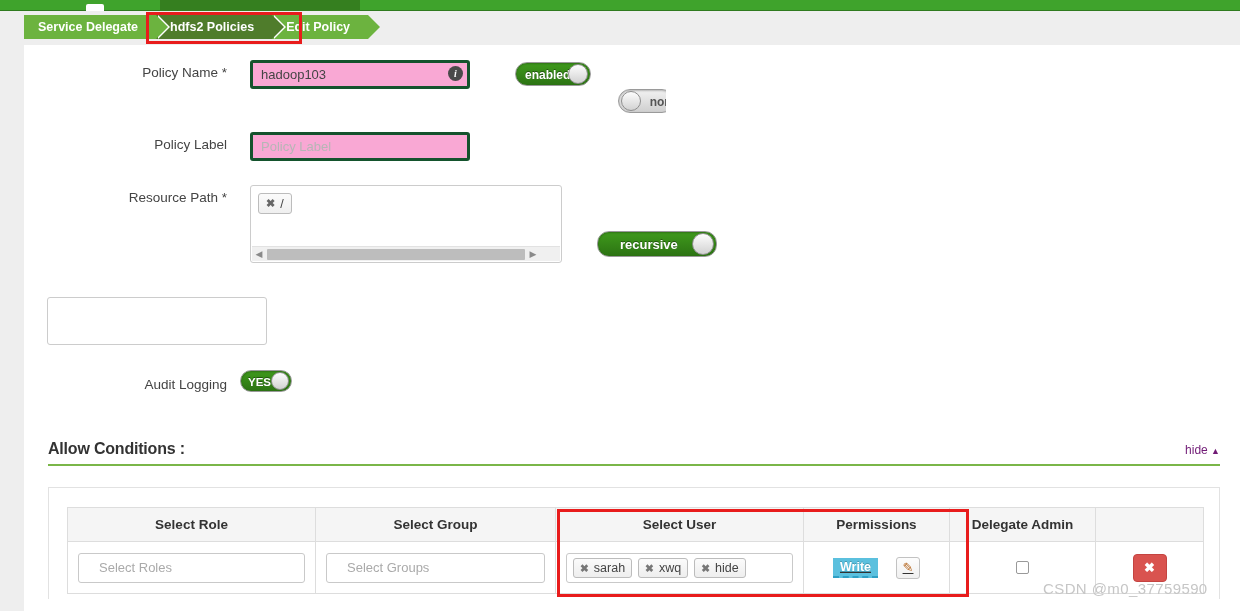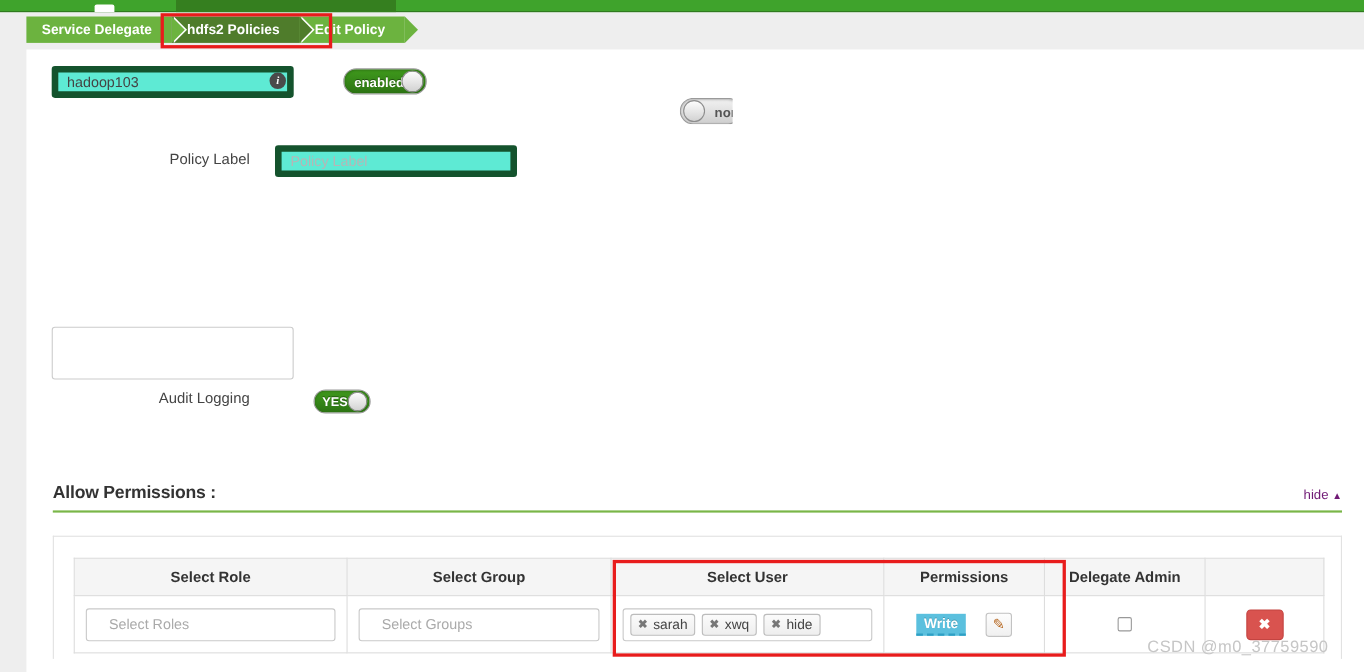--- a/index.html
+++ b/index.html
@@ -40,22 +40,22 @@
   .crumb:last-child::after { border-left-color:#6cb33f; }
 
   
   .panel { position:absolute; left:24px; top:45px; width:1216px; height:566px;
            background:#ffffff; }
 
   
   .frow { position:absolute; display:flex; align-items:flex-start; }
   .flabel { text-align:right; color:#444; font-size:13.5px; padding-top:5px; }
   .ctrl-input {
-    width:220px; height:29px; border:6px solid #14532d; border-radius:3px;
-    background:#5eead4; font-family:"Liberation Sans", sans-serif; font-size:13px;
+    width:220px; height:29px; border:3px solid #14532d; border-radius:3px;
+    background:#f9a8d4; font-family:"Liberation Sans", sans-serif; font-size:13px;
     color:#444; padding:0 26px 0 8px; outline:none;
   }
   .ctrl-input::placeholder { color:#b6b6b6; }
   .info-badge { position:absolute; right:7px; top:6px; width:15px; height:15px;
                 border-radius:50%; background:#4a4a4a; color:#fff; font-size:10px;
                 font-weight:bold; font-style:italic; text-align:center; line-height:15px;
                 font-family:"Liberation Serif", serif; }
 
   
   .toggle { position:relative; display:inline-block; border-radius:12px;
@@ -128,21 +128,21 @@
   .selbox { width:100%; height:30px; border:1px solid #c9c9c9; border-radius:3px;
             background:#fff; display:flex; align-items:center; padding:0 20px;
             color:#aaaaaa; font-size:13px; }
   .selbox.chips { gap:6px; padding:0 6px; }
   .chip-sm { display:inline-flex; align-items:center; gap:5px; height:20px;
              border:1px solid #bcbcbc; border-radius:3px;
              background:linear-gradient(#fbfbfb,#eeeeee);
              padding:0 6px; font-size:12.5px; color:#444; }
   .chip-sm .x { font-size:10.5px; color:#777; font-weight:bold; }
 
-  .permcell { display:flex; align-items:center; justify-content:center; gap:18px; }
+  .permcell { display:flex; align-items:center; justify-content:center; gap:18px;text-decoration:underline; }
   .perm-badge { background:#5bc0de; color:#fff; font-weight:bold; font-size:12.5px;
                 padding:2px 7px; border-bottom:2px dashed #2e9fc4;
                 text-shadow:0 -1px 0 rgba(0,0,0,.2); }
   .icon-btn { width:24px; height:22px; border:1px solid #c2c2c2; border-radius:3px;
               background:linear-gradient(#fdfdfd,#f0f0f0);
               display:flex; align-items:center; justify-content:center; }
   .chk { width:13px; height:13px; border:1px solid #999; border-radius:2px;
          background:#fff; display:block; margin:0 auto; }
   .del-btn { width:34px; height:28px; background:#d9534f; border:1px solid #c44441;
              border-radius:4px; color:#fff; font-size:13px; font-weight:bold;
@@ -171,20 +171,21 @@
     <span>hdfs2 Policies</span>
   </div>
   <div class="crumb light">
     <span>Edit Policy</span>
   </div>
 </div>
 
 <div class="panel">
 
   <div class="frow" style="left:0;top:15px;">
+    <div class="flabel" style="width:203px;">Policy Name *</div>
     <div style="position:relative;margin-left:23px;">
       <input class="ctrl-input" type="text" value="hadoop103" style="">
       <span class="info-badge">i</span>
     </div>
     <div style="margin-left:45px;padding-top:2px;">
       <span class="toggle on tg-enabled">
         <span class="tlabel">enabled</span>
         <span class="knob"></span>
       </span>
     </div>
@@ -197,40 +198,61 @@
     </span>
   </div>
 
   <div class="frow" style="left:0;top:87px;">
     <div class="flabel" style="width:203px;">Policy Label</div>
     <div style="margin-left:23px;">
       <input class="ctrl-input" type="text" placeholder="Policy Label" style="">
     </div>
   </div>
 
+  <div class="frow" style="left:0;top:140px;">
+    <div class="flabel" style="width:203px;">Resource Path *</div>
+    <div class="respath" style="margin-left:23px;">
+      <span class="chip">
+        <span class="x">✖</span>
+        <span>/</span>
+      </span>
+      <div class="hscroll">
+        <span class="hs-arrow">◀</span>
+        <span class="hs-thumb"></span>
+        <span class="hs-arrow">▶</span>
+        <span class="hs-track-end"></span>
+      </div>
+    </div>
+    <div style="margin-left:35px;padding-top:46px;">
+      <span class="toggle on tg-recursive">
+        <span class="tlabel">recursive</span>
+        <span class="knob"></span>
+      </span>
+    </div>
+  </div>
 
   <div class="frow" style="left:0;top:252px;">
     <div style="margin-left:23px;">
       <textarea class="desc-area" style=""></textarea>
     </div>
   </div>
 
-  <div class="frow" style="left:0;top:309px;align-items:flex-start;gap:45px;">
+  <div class="frow" style="left:0;top:325px;align-items:flex-end;">
     <div class="flabel" style="width:203px;padding-top:0;">Audit Logging</div>
     <div style="margin-left:13px;">
       <span class="toggle on tg-yes">
         <span class="tlabel">YES</span>
         <span class="knob"></span>
       </span>
     </div>
   </div>
 </div>
 
 <div class="sec-head">
-  <span class="sec-title">Allow Permissions :</span>
+  <span class="sec-title">Allow Conditions :</span>
   <span class="sec-hide">
     <span>hide</span>
     <span style="font-size:9px;">▲</span>
   </span>
 </div>
 <div class="sec-rule"></div>
 
 <div class="tablebox">
   <table class="cond">
     <colgroup>

